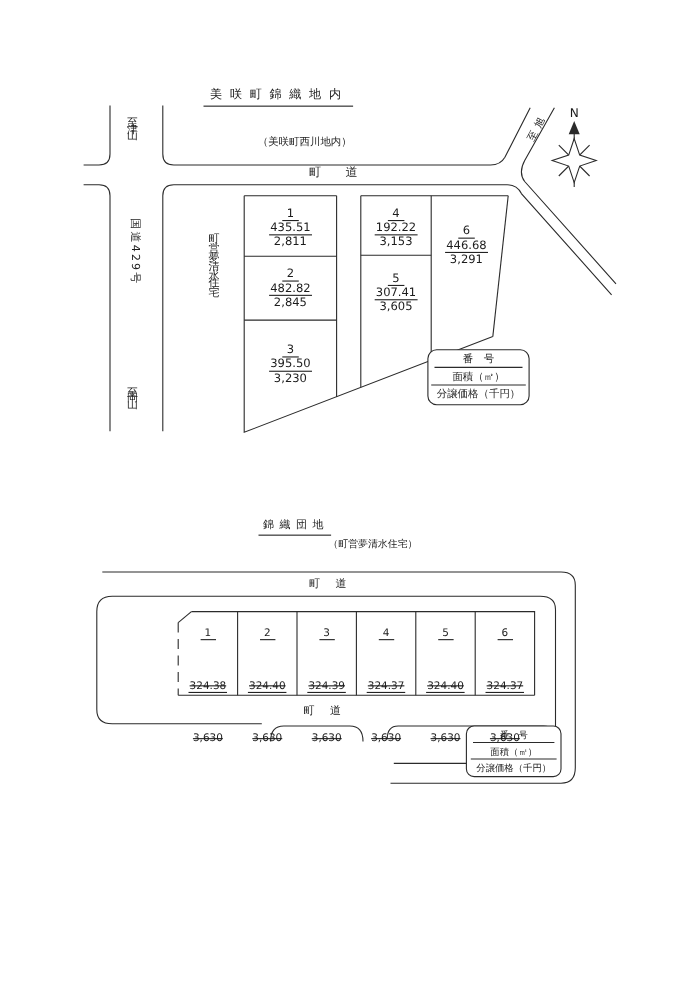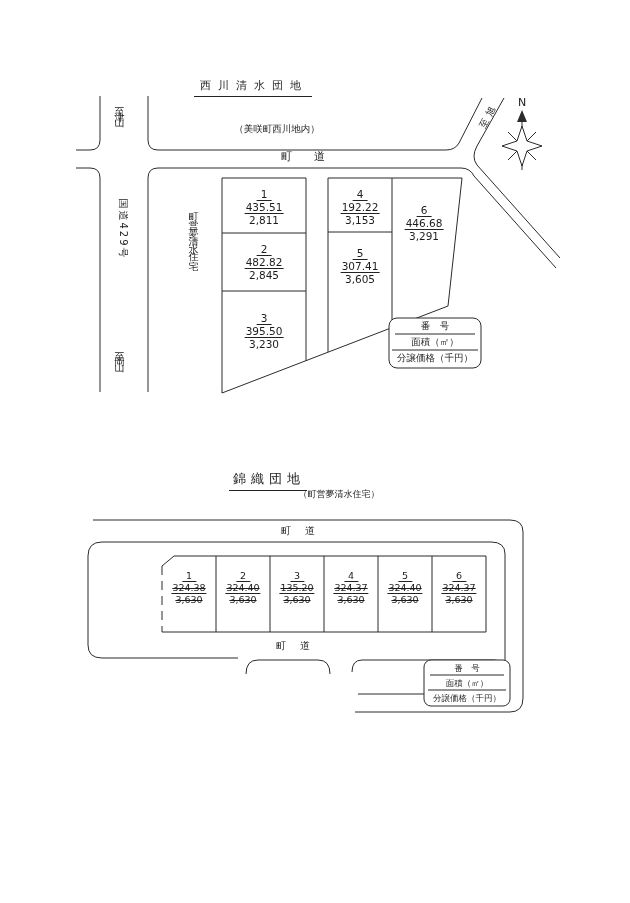--- a/index.html
+++ b/index.html
@@ -4,33 +4,33 @@
 <style>
   html,body{margin:0;padding:0;}
   body{width:630px;height:903px;background:#ffffff;position:relative;
        font-family:"DejaVu Sans",sans-serif;color:#1c1c1c;overflow:hidden;}
   .stage{position:absolute;left:0;top:0;width:630px;height:903px;}
   svg.linework{position:absolute;left:0;top:0;}
   .lbl{position:absolute;white-space:nowrap;color:#1c1c1c;}
   .cx{transform:translateX(-50%);}
   .vtext{writing-mode:vertical-rl;text-orientation:upright;}
   .utitle{font-size:11px;letter-spacing:7px;border-bottom:1px solid #222;padding:0 4px 3px 6px;}
-  .ltitle{font-size:13px;letter-spacing:5px;border-bottom:1px solid #222;padding:0 2px 2px 4px;}
+  .ltitle{font-size:10px;letter-spacing:5px;border-bottom:1px solid #222;padding:0 2px 2px 4px;}
   .sub{font-size:9.5px;margin-top:28px;}
   .sub2{font-size:9px;}
   .road{font-size:11px;letter-spacing:22px;}
   .road2{font-size:10px;letter-spacing:14px;}
   .plot{position:absolute;text-align:center;transform:translateX(-50%);
         font-size:10.5px;line-height:12px;}
   .plot2{position:absolute;text-align:center;transform:translateX(-50%);
         font-size:9.5px;line-height:11px;}
   .pnum{display:inline-block;padding:0 4px;border-bottom:1px solid #222;}
   .parea{display:block;border-bottom:1px solid #222;padding:0 1px;}
   .pprice{display:block;}
-  .struck{text-decoration:line-through;}
+  .struck{text-decoration:line-through;margin-top:36px;}
   .legrow{font-size:9.5px;}
   .legrow2{font-size:8.5px;}
   .rot90{transform:rotate(90deg);}
 </style>
 </head>
 <body>
 
 <div class="stage">
 
   <svg class="linework" width="630" height="903" viewBox="0 0 630 903">
@@ -77,21 +77,21 @@
       <rect x="424" y="660" width="86" height="46" rx="7"></rect>
     </g>
     <g stroke="#2b2b2b" stroke-width="1">
       <line x1="395" y1="334" x2="475" y2="334"></line>
       <line x1="392" y1="350" x2="478" y2="350"></line>
       <line x1="430" y1="675" x2="504" y2="675"></line>
       <line x1="428" y1="690" x2="506" y2="690"></line>
     </g>
   </svg>
 
-  <div class="lbl cx utitle" style="left:253px;top:78px;">西川清水団地</div>
+  <div class="lbl cx utitle" style="left:253px;top:78px;">美咲町錦織地内</div>
   <div class="lbl cx sub" style="left:277px;top:95px;">（美咲町西川地内）</div>
 
   <div class="lbl cx road" style="left:314px;top:149px;">町道</div>
   <div class="lbl vtext" style="left:112px;top:99px;font-size:10px;letter-spacing:5px;">至津山</div>
   <div class="lbl rot90" style="left:77px;top:221px;width:90px;height:16px;text-align:center;font-size:10px;letter-spacing:2px;">国道429号</div>
   <div class="lbl vtext" style="left:112px;top:344px;font-size:10px;letter-spacing:5px;">至岡山</div>
   <div class="lbl vtext" style="left:186px;top:204px;font-size:10px;letter-spacing:8px;">町営夢清水住宅</div>
   <div class="lbl" style="left:489px;top:116px;font-size:9.5px;letter-spacing:4px;transform:translate(-50%,-50%) rotate(-62deg);">至旭</div>
   <div class="lbl cx" style="left:522px;top:96px;font-size:11px;">N</div>
 
@@ -140,21 +140,21 @@
     <span class="parea struck">324.38</span>
     <span class="pprice struck">3,630</span>
   </div>
   <div class="plot2" style="left:243px;top:570px;">
     <span class="pnum">2</span>
     <span class="parea struck">324.40</span>
     <span class="pprice struck">3,630</span>
   </div>
   <div class="plot2" style="left:297px;top:570px;">
     <span class="pnum">3</span>
-    <span class="parea struck">135.20</span>
+    <span class="parea struck">324.39</span>
     <span class="pprice struck">3,630</span>
   </div>
   <div class="plot2" style="left:351px;top:570px;">
     <span class="pnum">4</span>
     <span class="parea struck">324.37</span>
     <span class="pprice struck">3,630</span>
   </div>
   <div class="plot2" style="left:405px;top:570px;">
     <span class="pnum">5</span>
     <span class="parea struck">324.40</span>

